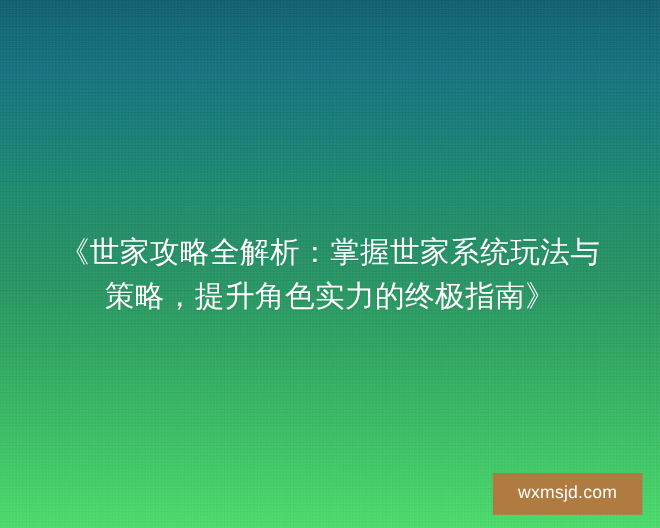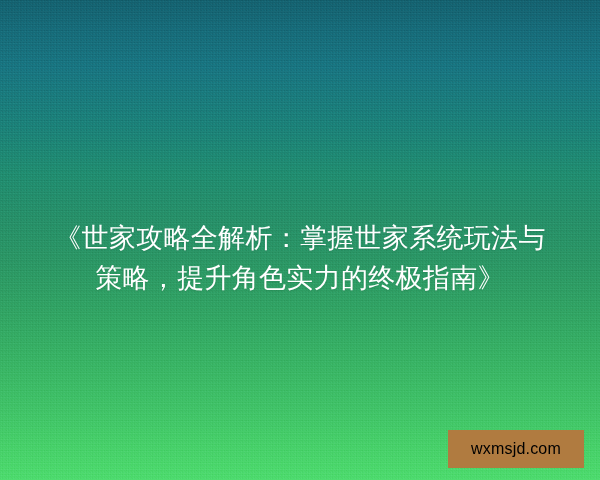--- a/index.html
+++ b/index.html
@@ -63,21 +63,21 @@
   #title-block {
     position: absolute;
     left: 0;
     right: 0;
     top: 206px;
     text-align: center;
     padding: 0 24px;
     box-sizing: border-box;
   }
   #title-text {
-    margin: 12px;
+    margin: 4px;
     color: #ffffff;
     font-size: 27px;
     line-height: 40px;
     font-weight: 400;
     letter-spacing: 0.3px;
     white-space: pre-line;
     text-shadow: 0 1px 2px rgba(0,0,0,0.10);
     font-family: "DejaVu Sans", "Liberation Sans", sans-serif;
   }
 
@@ -87,21 +87,21 @@
     left: 448px;
     top: 430px;
     width: 136px;
     height: 38px;
     background: #b07b40;
     display: flex;
     align-items: center;
     justify-content: center;
   }
   #watermark-text {
-    color: #000000;
+    color: #ffffff;
     font-size: 16px;
     line-height: 1;
     letter-spacing: 0.2px;
     font-family: "Liberation Sans", "DejaVu Sans", sans-serif;
   }
 </style>
 </head>
 <body>
 
 <div id="stage">

